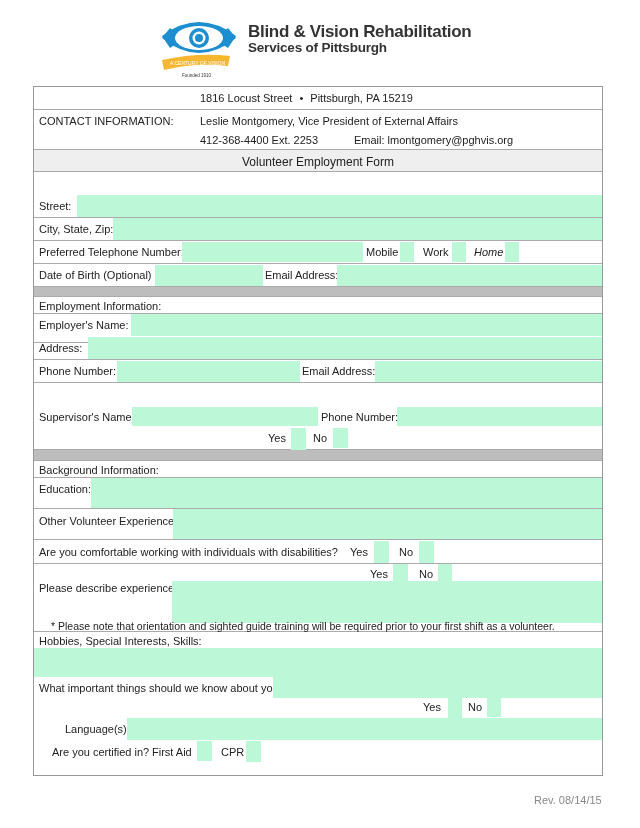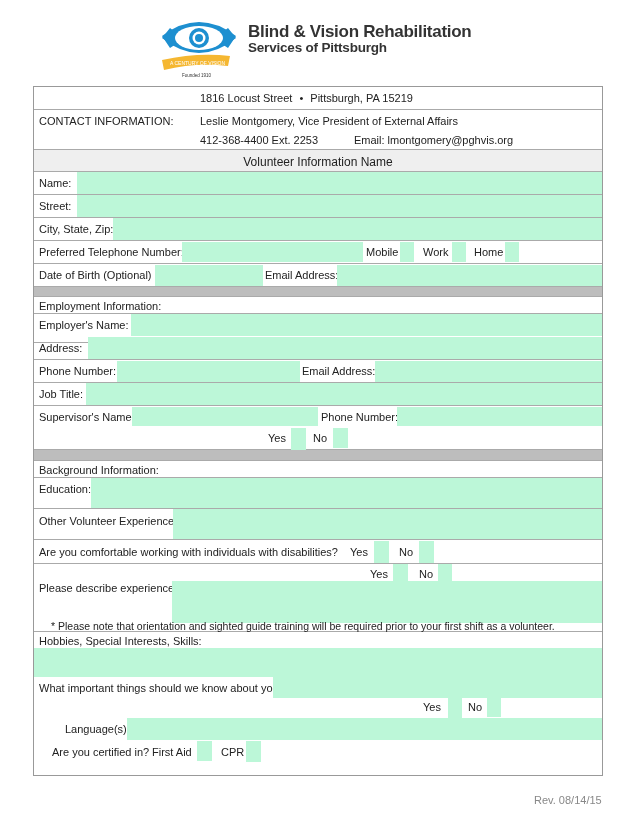--- a/index.html
+++ b/index.html
@@ -48,43 +48,39 @@
   </div>
 
   <div class="row" style="top:23px;height:40px;">
     <div class="lbl" style="left:5px;top:5px;">CONTACT INFORMATION:</div>
     <div class="lbl" style="left:166px;top:5px;">Leslie Montgomery, Vice President of External Affairs</div>
     <div class="lbl" style="left:166px;top:24px;">412-368-4400 Ext. 2253</div>
     <div class="lbl" style="left:320px;top:24px;">Email: lmontgomery@pghvis.org</div>
   </div>
 
   <div class="row lightgray" style="top:63px;height:22px;">
-    <div class="lbl center" style="top:5px;font-size:12px;">Volunteer Information Name</div>
+    <div class="lbl center" style="top:5px;font-size:12px;">Volunteer Employment Form</div>
   </div>
 
-  <div class="row" style="top:85px;height:23px;">
-    <div class="lbl" style="left:5px;top:5px;">Name:</div>
-    <div class="fld" style="left:43px;top:0;width:525px;height:22px;"></div>
-  </div>
   <div class="row" style="top:108px;height:23px;">
     <div class="lbl" style="left:5px;top:5px;">Street:</div>
     <div class="fld" style="left:43px;top:0;width:525px;height:22px;"></div>
   </div>
   <div class="row" style="top:131px;height:23px;">
     <div class="lbl" style="left:5px;top:5px;">City, State, Zip:</div>
     <div class="fld" style="left:79px;top:0;width:489px;height:22px;"></div>
   </div>
   <div class="row" style="top:154px;height:23px;">
     <div class="lbl" style="left:5px;top:5px;">Preferred Telephone Number:</div>
     <div class="fld" style="left:148px;top:1px;width:181px;height:20px;"></div>
     <div class="lbl" style="left:332px;top:5px;">Mobile</div>
     <div class="fld" style="left:366px;top:1px;width:14px;height:20px;"></div>
     <div class="lbl" style="left:389px;top:5px;">Work</div>
     <div class="fld" style="left:418px;top:1px;width:14px;height:20px;"></div>
-    <div class="lbl" style="left:440px;top:5px;">Home</div>
+    <div class="lbl" style="left:440px;top:5px;font-style:italic;">Home</div>
     <div class="fld" style="left:471px;top:1px;width:14px;height:20px;"></div>
   </div>
   <div class="row" style="top:177px;height:23px;">
     <div class="lbl" style="left:5px;top:5px;">Date of Birth (Optional) :</div>
     <div class="fld" style="left:121px;top:1px;width:108px;height:21px;"></div>
     <div class="lbl" style="left:231px;top:5px;">Email Address:</div>
     <div class="fld" style="left:303px;top:1px;width:265px;height:21px;"></div>
   </div>
   <div class="row gray" style="top:200px;height:10px;"></div>
 
@@ -97,24 +93,20 @@
   </div>
   <div class="row" style="top:250px;height:23px;">
     <div class="lbl" style="left:5px;top:5px;">Address:</div>
     <div class="fld" style="left:54px;top:0;width:514px;height:22px;"></div>
   </div>
   <div class="row" style="top:273px;height:23px;">
     <div class="lbl" style="left:5px;top:5px;">Phone Number:</div>
     <div class="fld" style="left:83px;top:1px;width:183px;height:21px;"></div>
     <div class="lbl" style="left:268px;top:5px;">Email Address:</div>
     <div class="fld" style="left:341px;top:1px;width:227px;height:21px;"></div>
-  </div>
-  <div class="row" style="top:296px;height:23px;">
-    <div class="lbl" style="left:5px;top:5px;">Job Title:</div>
-    <div class="fld" style="left:52px;top:0;width:516px;height:22px;"></div>
   </div>
   <div class="row" style="top:319px;height:44px;">
     <div class="lbl" style="left:5px;top:5px;">Supervisor's Name:</div>
     <div class="fld" style="left:98px;top:1px;width:186px;height:19px;"></div>
     <div class="lbl" style="left:287px;top:5px;">Phone Number:</div>
     <div class="fld" style="left:363px;top:1px;width:205px;height:19px;"></div>
     <div class="lbl" style="left:234px;top:26px;">Yes</div>
     <div class="fld" style="left:257px;top:22px;width:15px;height:22px;"></div>
     <div class="lbl" style="left:279px;top:26px;">No</div>
     <div class="fld" style="left:299px;top:22px;width:15px;height:20px;"></div>

